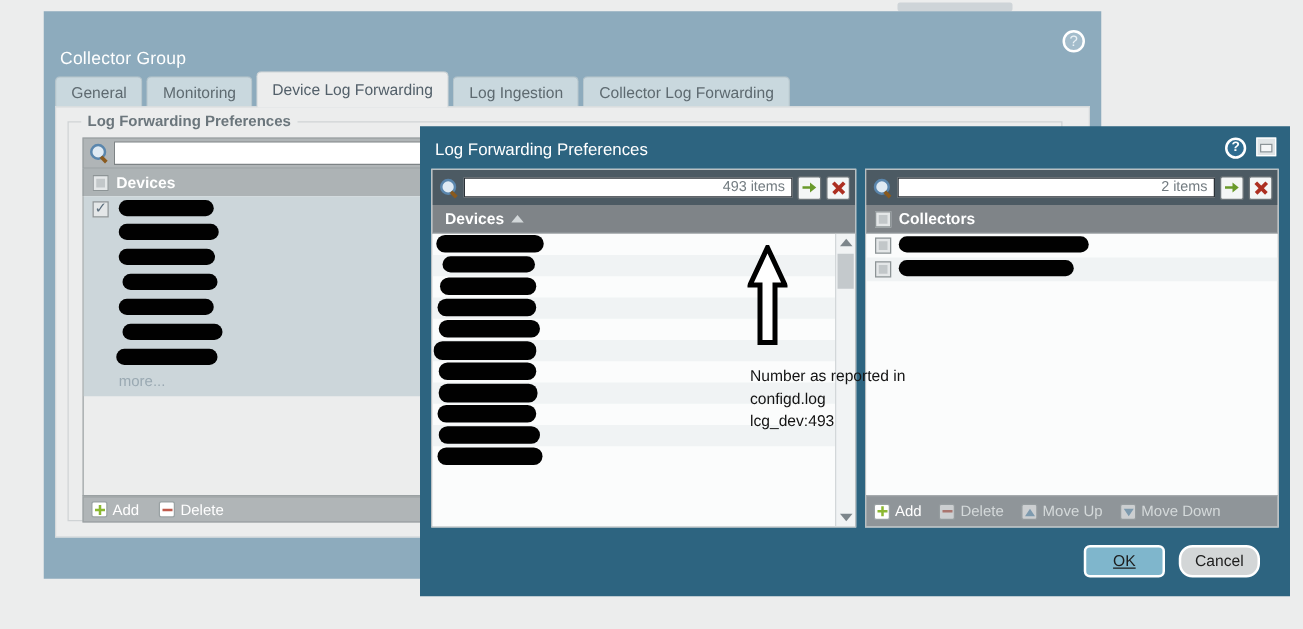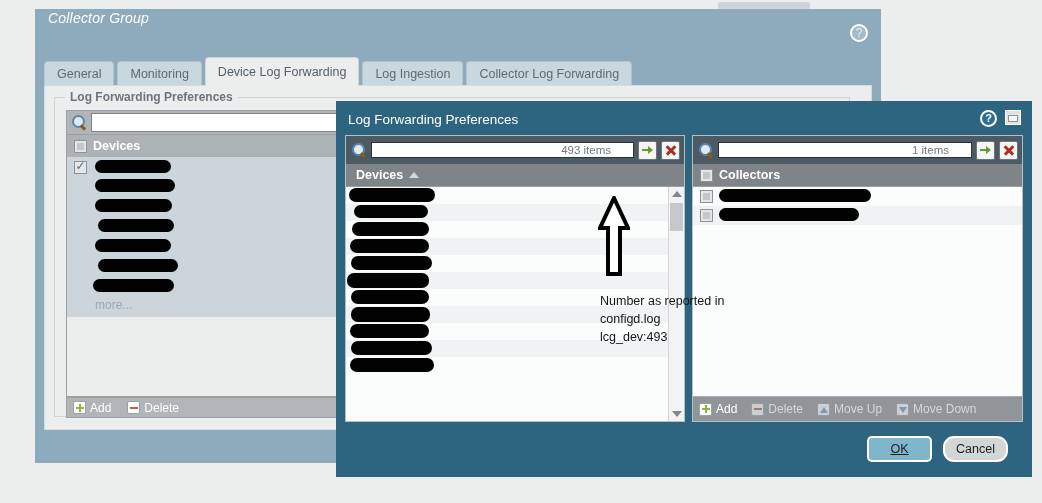--- a/index.html
+++ b/index.html
@@ -23,22 +23,22 @@
   }
 
   
   .bgwin {
     position: absolute; left: 36px; top: 10px;
     width: 844px; height: 452px;
     background: #8dabbd;
     box-shadow: 0 0 0 1px #8dabbd;
   }
   .bgwin-title {
-    position: absolute; left: 12px; top: 0;
-    color: #ffffff; font-size: 14px; letter-spacing: .2px; font-style: italic;
+    position: absolute; left: 12px; top: 28px;
+    color: #ffffff; font-size: 14px; letter-spacing: .2px;
   }
   .bgwin-help {
     position: absolute; right: 12px; top: 14px;
     width: 18px; height: 18px; border-radius: 50%;
     background: #a3bccb; border: 2px solid #ffffff;
     color: #e9f1f5; font-size: 12px; line-height: 15px; text-align: center;
     box-sizing: border-box;
   }
 
   
@@ -216,21 +216,21 @@
   .panel.right { width: 331px; }
 
   .p-searchbar {
     height: 28px; background: #4c5a63; display: flex; align-items: center;
     padding: 0 4px; flex: 0 0 auto;
   }
   .p-searchfield {
     flex: 1 1 auto; height: 16px; background: #ffffff;
     border: 1px solid #2b3238; box-sizing: border-box;
     display: flex; align-items: center; justify-content: flex-end;
-    padding-right: 22px; font-size: 11.5px; color: #727b80;
+    padding-right: 5px; font-size: 11.5px; color: #727b80;
   }
   .gbtn, .xbtn {
     width: 19px; height: 19px; margin-left: 4px; flex: 0 0 auto;
     background: #f4f6f6; border: 1px solid #6d7579; border-radius: 2px;
     box-sizing: border-box; position: relative;
   }
   .gbtn::before {
     content: ""; position: absolute; left: 3px; top: 7.5px;
     width: 8px; height: 2px; background: #6a9a2b;
   }
@@ -471,21 +471,21 @@
               </div>
           </div>
         </div>
 
       </div>
 
       <div class="panel right">
         <div class="p-searchbar">
           <span class="mag"></span>
           <div class="p-searchfield">
-            <span>1 items</span>
+            <span>2 items</span>
           </div>
           <span class="gbtn"></span>
           <span class="xbtn"></span>
         </div>
 
         <div class="p-head">
           <span class="cbcell">
             <span class="cbox inner"></span>
           </span>
           <span class="p-head-label">Collectors</span>

